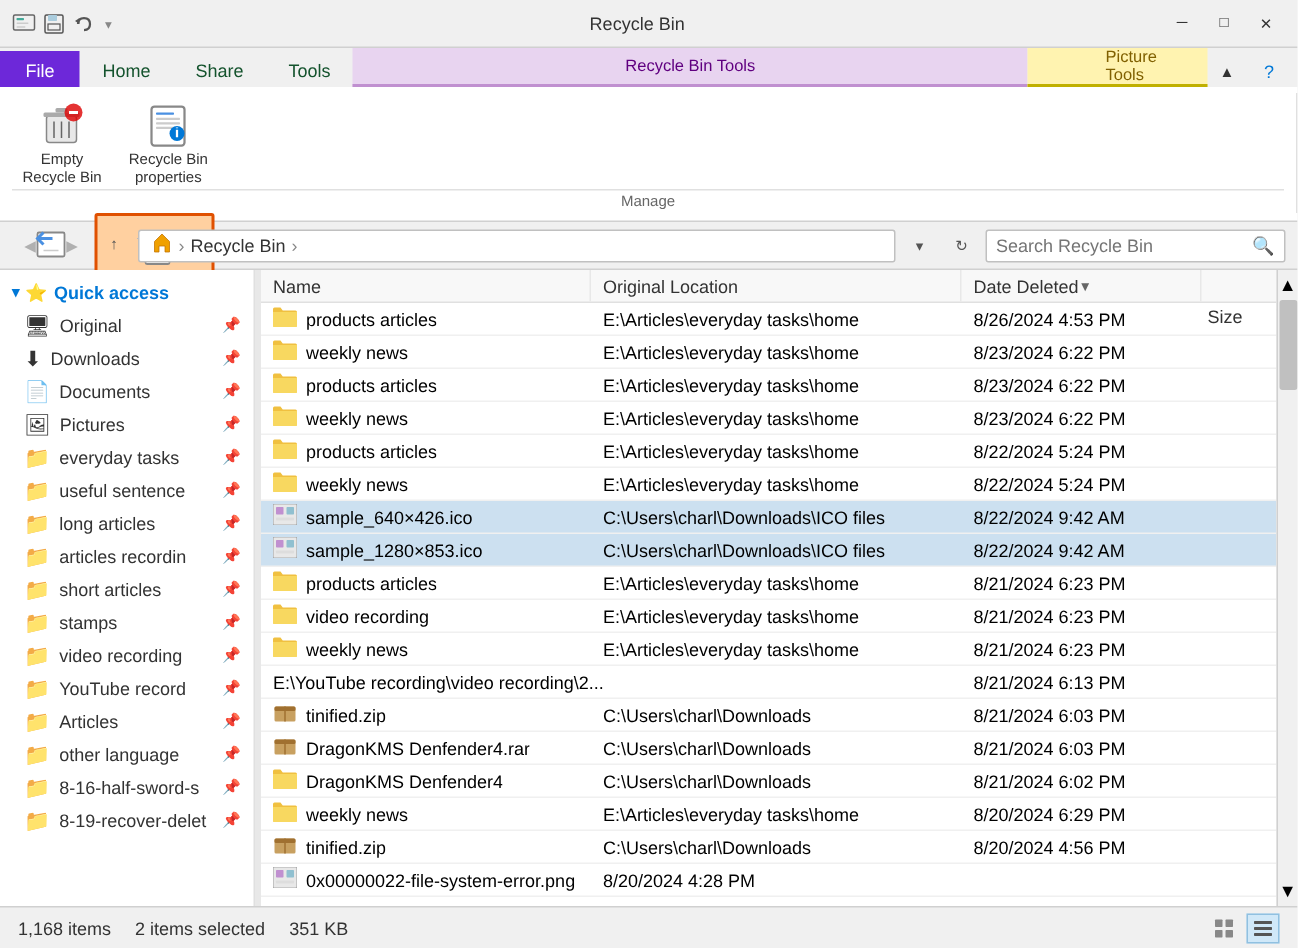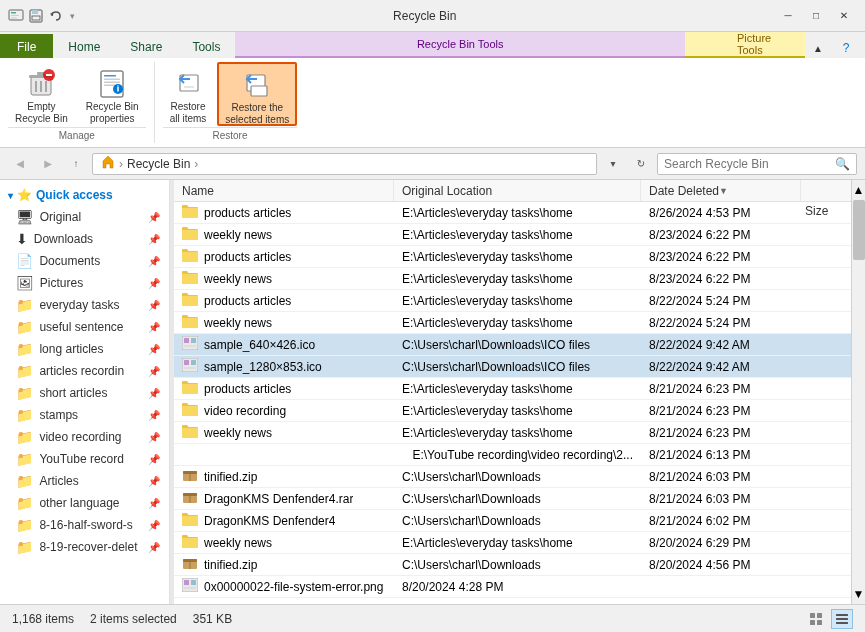--- a/index.html
+++ b/index.html
@@ -34,30 +34,31 @@
       font-size: 12px;
       cursor: pointer;
       border: 1px solid transparent;
       border-bottom: none;
       background: transparent;
       color: #14532d;
       height: 24px;
       display: flex;
       align-items: center;
     }
-    .ribbon-tab.file { background: #4d7c0f; color: #fff; padding: 4px 16px; }
+    .ribbon-tab.file { background: #6d28d9; color: #fff; padding: 4px 16px; }
 
     
     .ribbon-body {
       background: #fff;
       border-bottom: 1px solid #d0d0d0;
       display: flex;
       align-items: stretch;
       padding: 4px 0;
       height: 90px;
+      flex-direction: column;
     }
     .ribbon-group {
       display: flex;
       flex-direction: column;
       align-items: flex-start;
       border-right: 1px solid #e0e0e0;
       padding: 0 8px;
       min-width: 80px;
     }
     .ribbon-group:last-child { border-right: none; }
@@ -564,21 +565,21 @@
                 <path d="M0 2 Q0 1 1 1 L5 1 L6.5 3 L15 3 Q16 3 16 4 L16 13 Q16 14 15 14 L1 14 Q0 14 0 13 Z" fill="#f0c040"></path>
                 <path d="M0 4 L16 4 L16 13 Q16 14 15 14 L1 14 Q0 14 0 13 Z" fill="#f8d860"></path>
               </svg></span>
       <span style="overflow:hidden;text-overflow:ellipsis;white-space:nowrap;">weekly news</span>
     </div>
     <div class="file-cell" style="flex:1;">E:\Articles\everyday tasks\home</div>
     <div class="file-cell" style="width:160px;">8/21/2024 6:23 PM</div>
     <div class="file-cell" style="width:50px;"></div>
   </div>
         <div class="file-row">
-    <div class="file-cell" style="flex:1;text-align:right;">E:\YouTube recording\video recording\2...</div>
+    <div class="file-cell" style="flex:1;">E:\YouTube recording\video recording\2...</div>
     <div class="file-cell" style="width:160px;">8/21/2024 6:13 PM</div>
     <div class="file-cell" style="width:50px;"></div>
   </div>
         <div class="file-row">
     <div class="file-cell file-name-cell">
       <span><svg width="16" height="14" viewBox="0 0 16 14">
                 <rect x="1" y="3" width="14" height="10" rx="1" fill="#c8a060"></rect>
                 <rect x="1" y="3" width="14" height="3" rx="1" fill="#a07030"></rect>
                 <line x1="8" y1="3" x2="8" y2="13" stroke="#a07030" stroke-width="1"></line>
               </svg></span>

